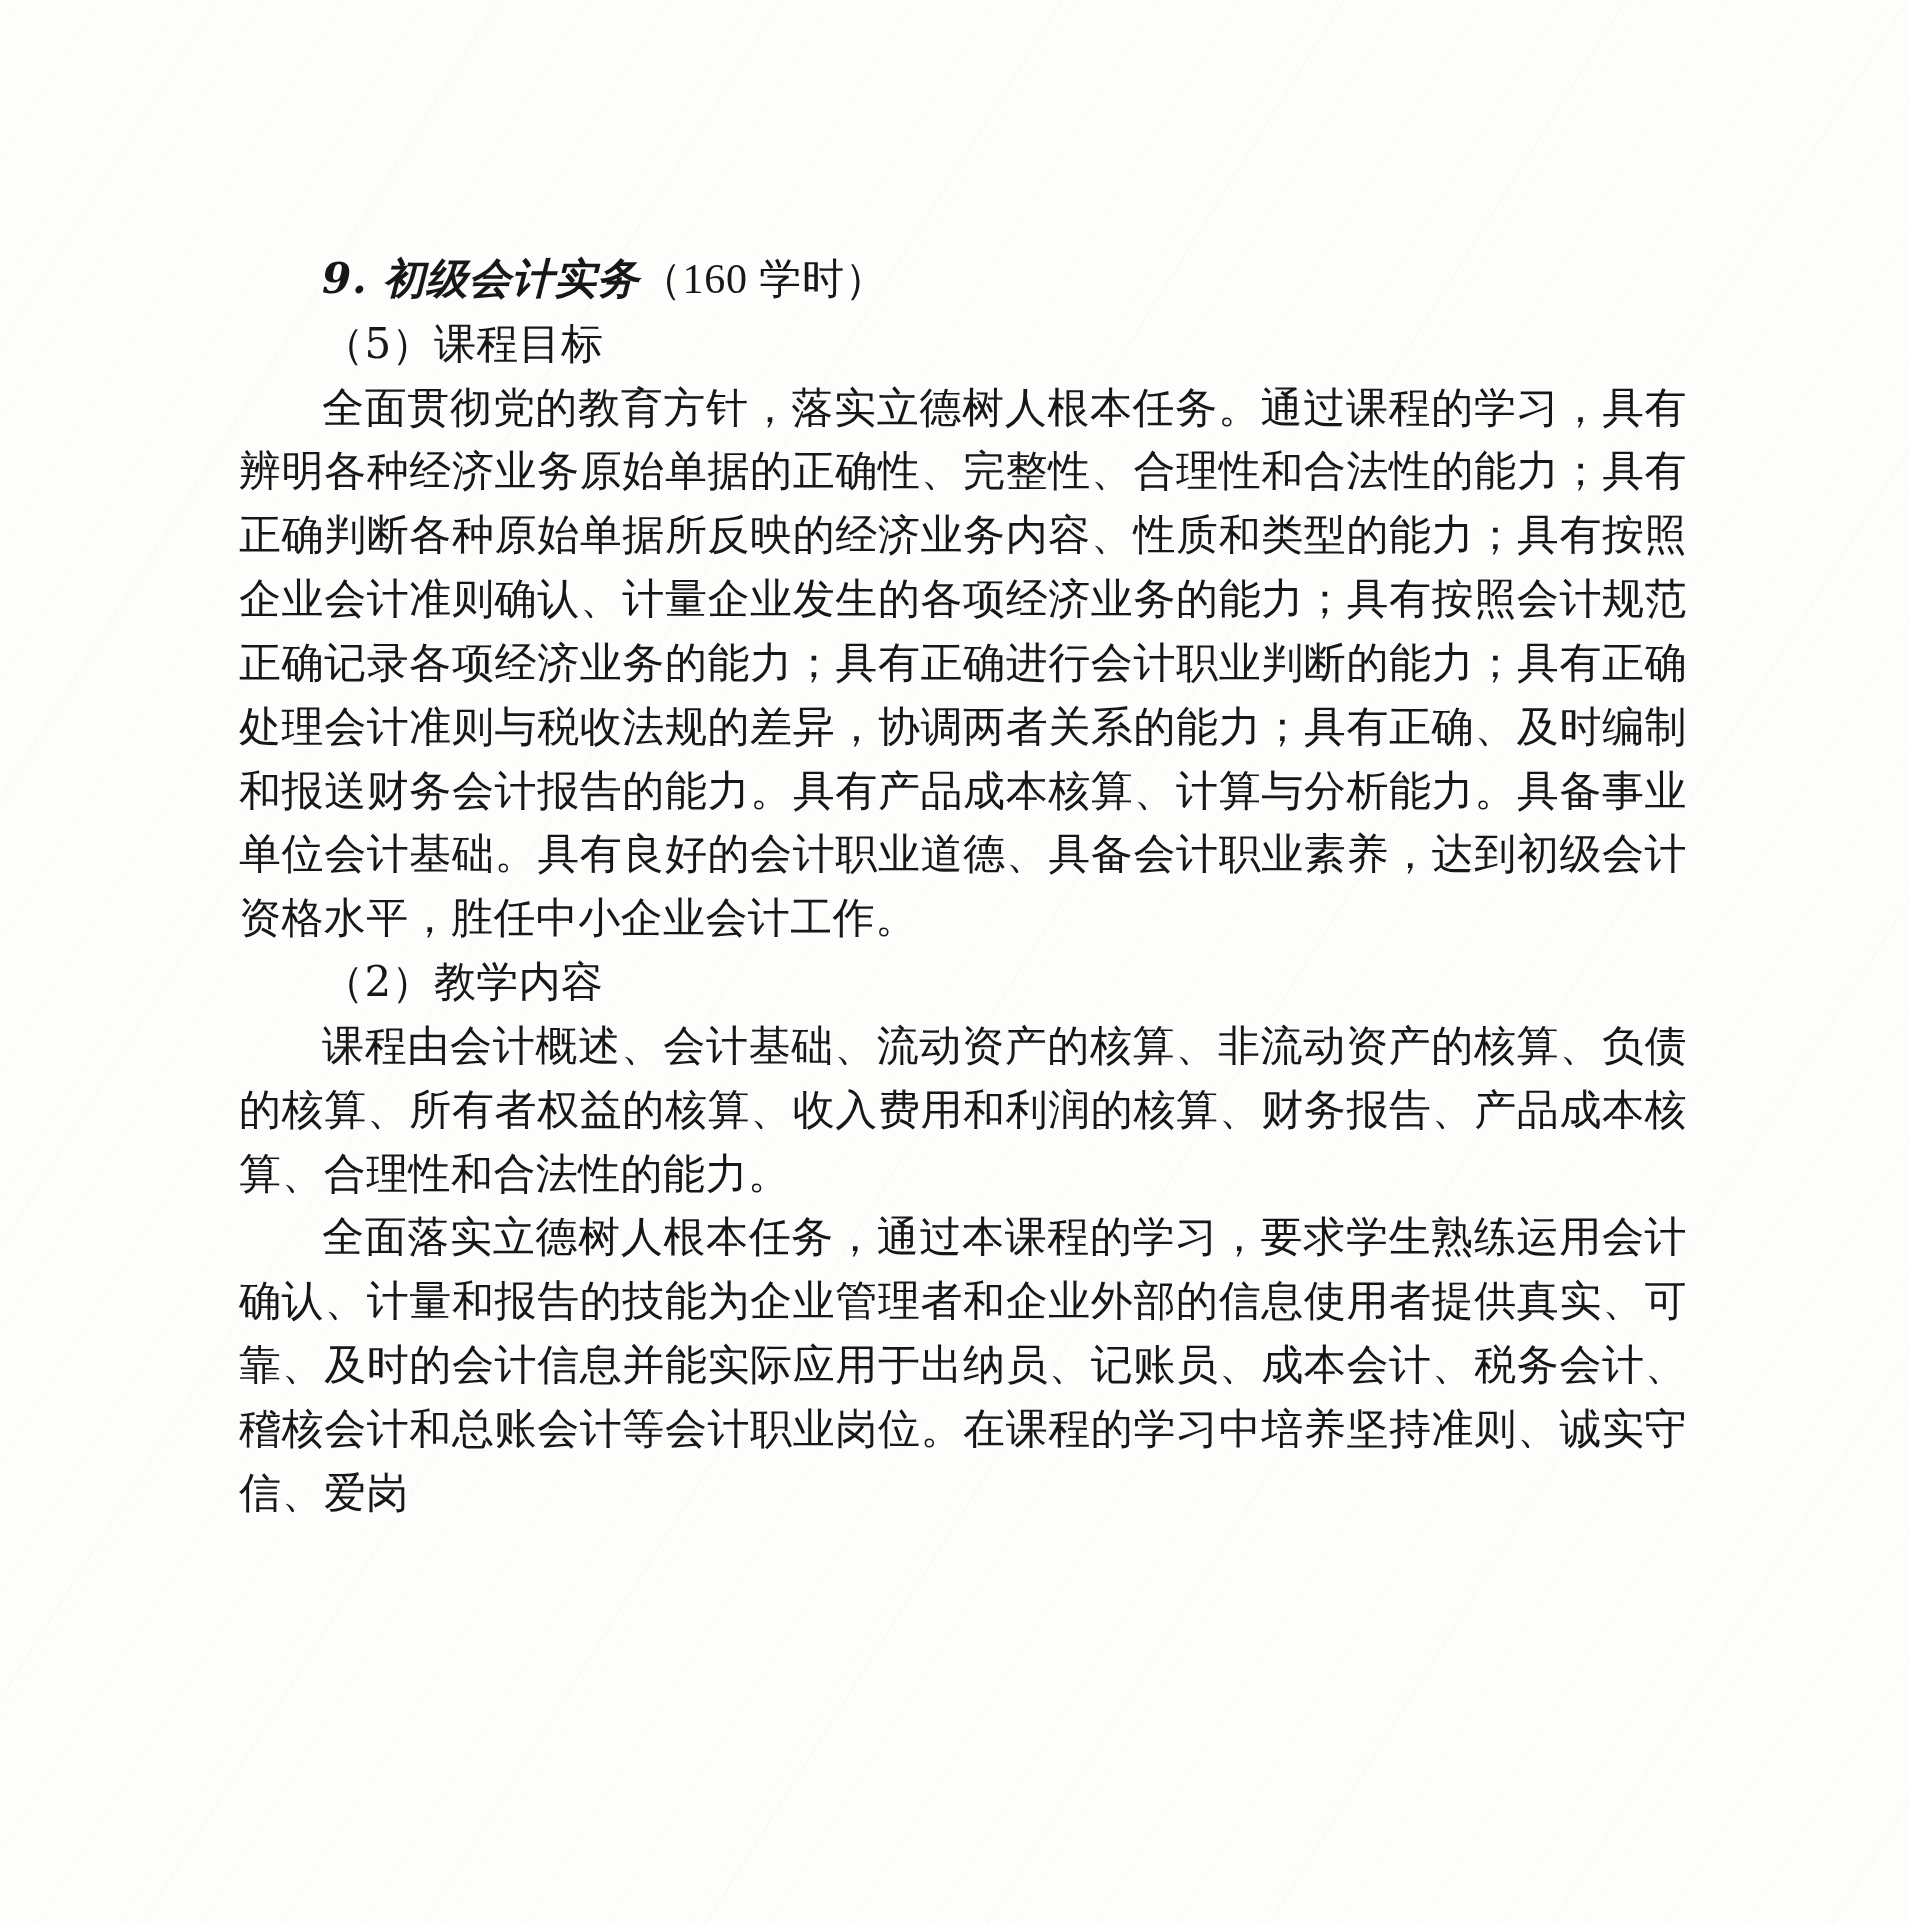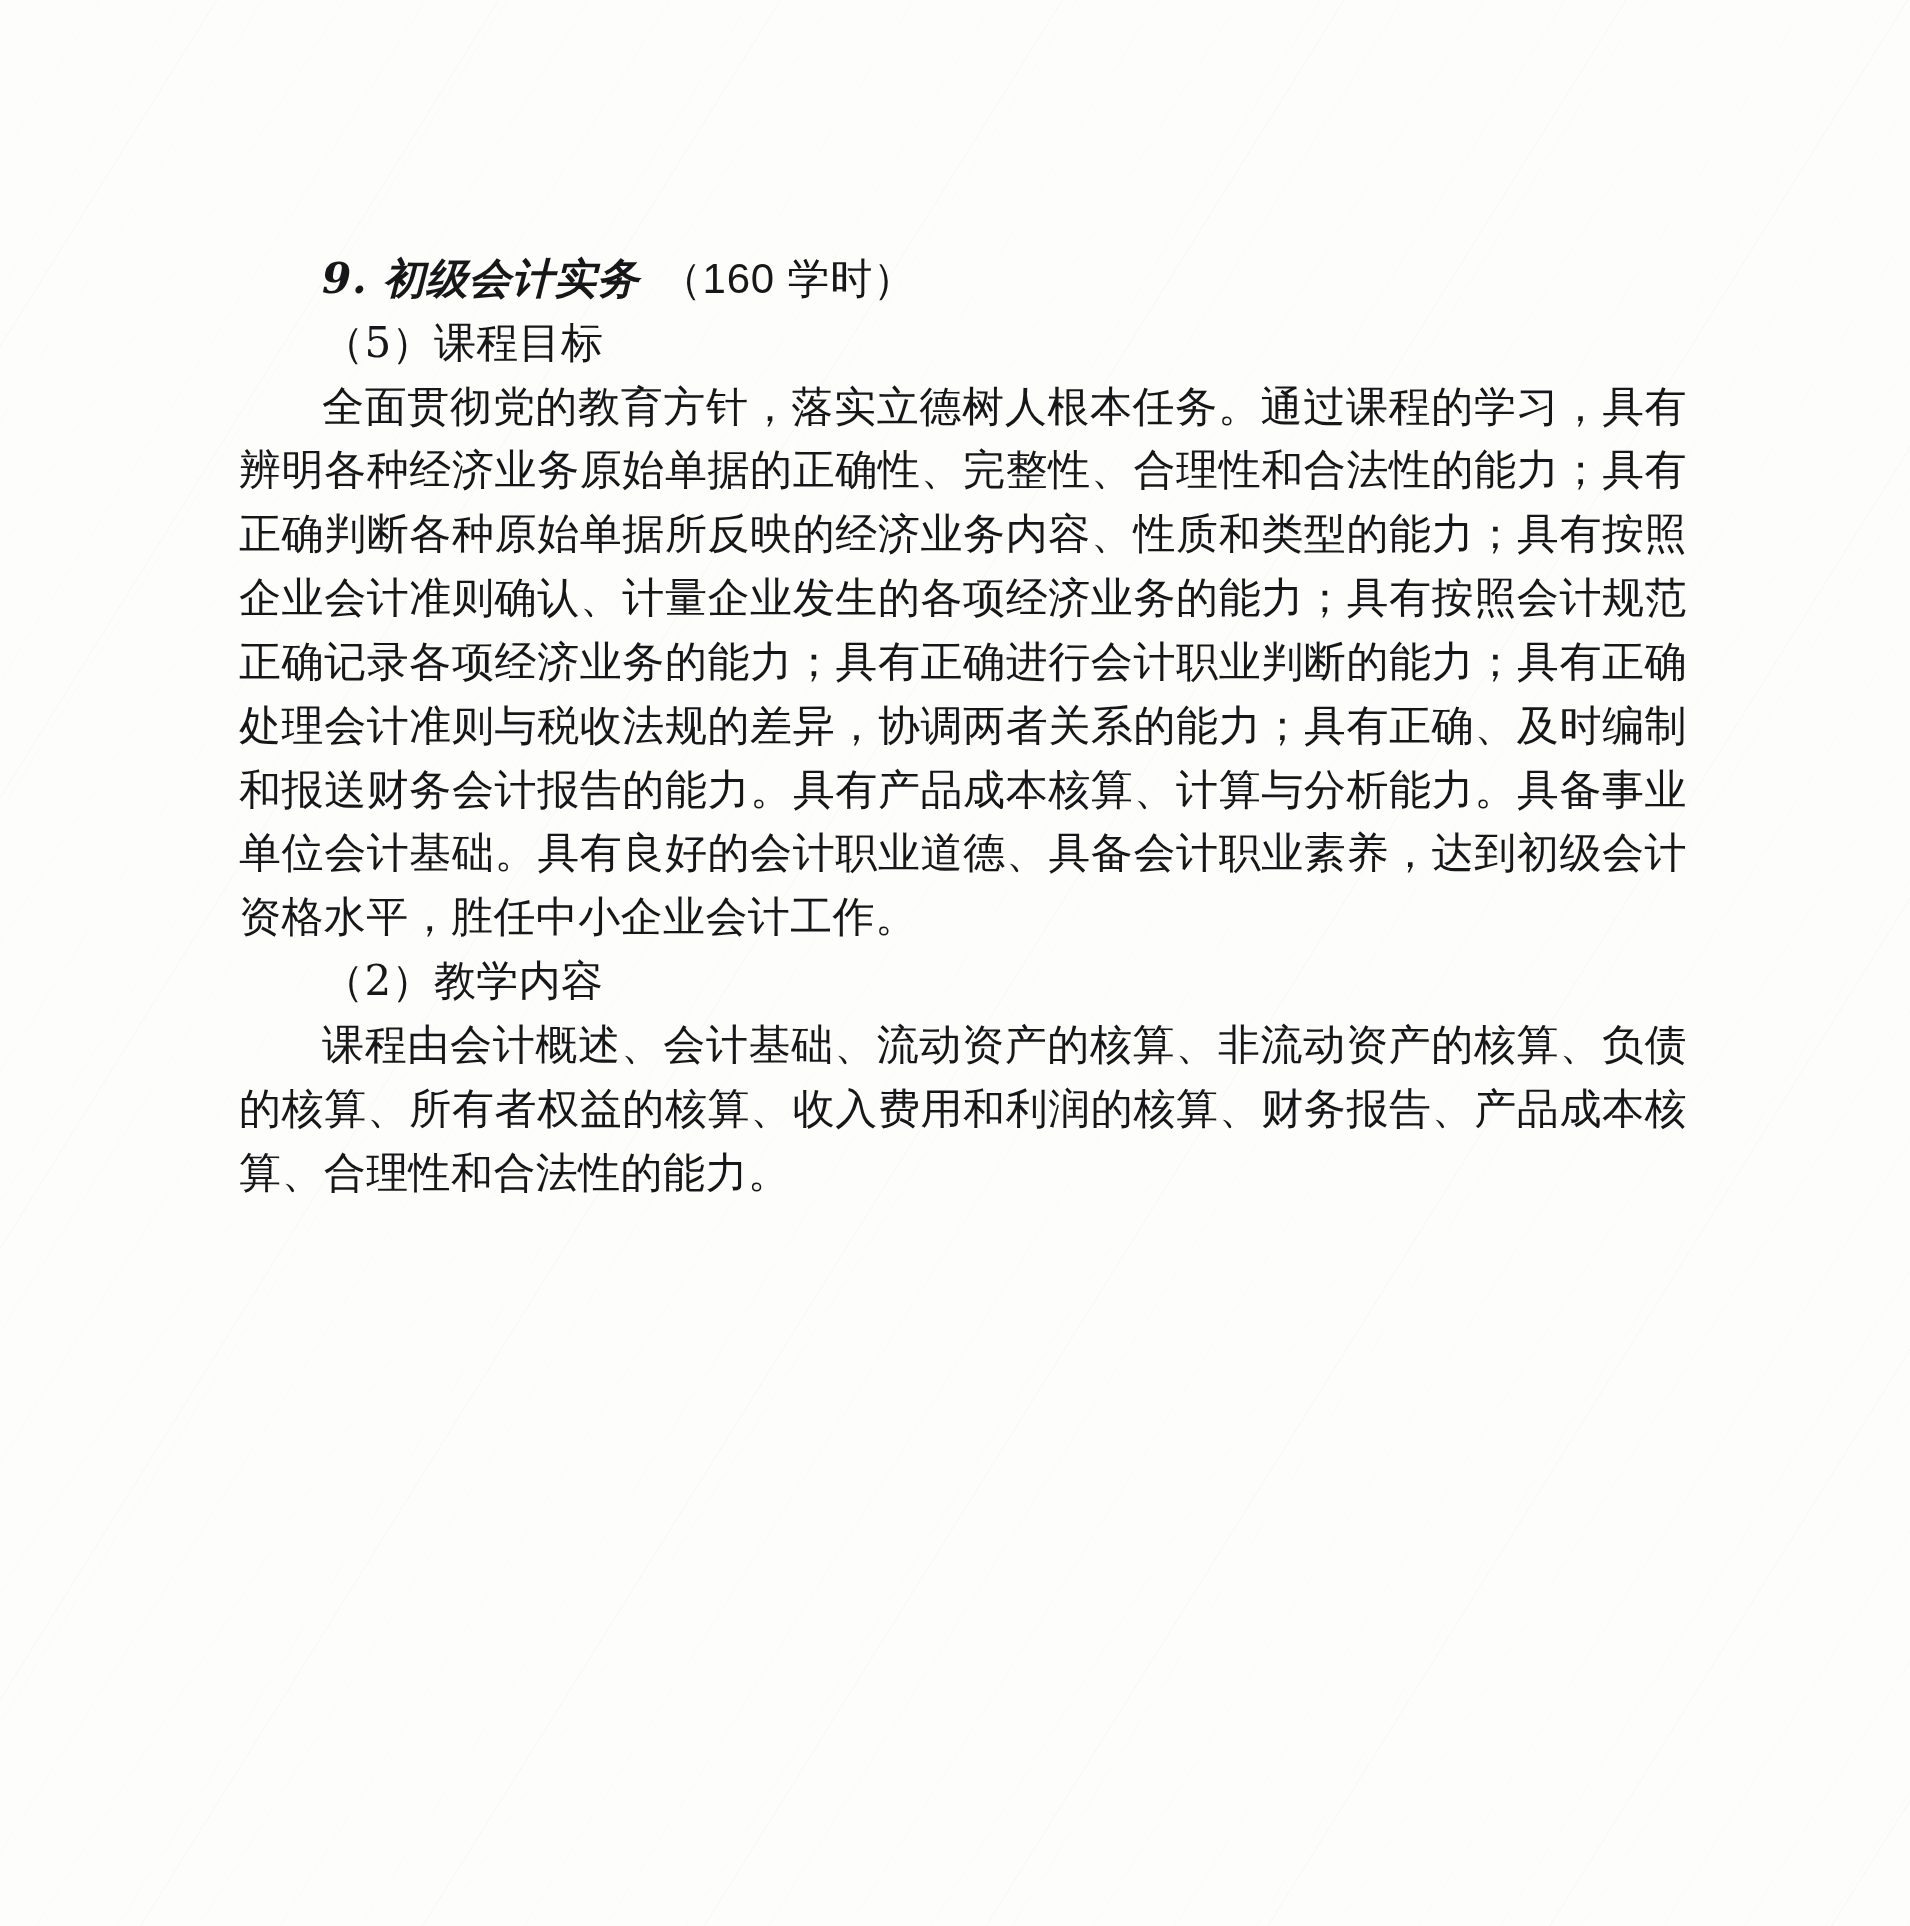--- a/index.html
+++ b/index.html
@@ -64,22 +64,21 @@
     font-weight: bold;
     font-style: italic;
     text-indent: 83px;
     font-size: 42px;
     line-height: 1.52;
     letter-spacing: 0.8px;
   }
   .heading .hours {
     font-weight: normal;
     font-style: normal;
-    font-family: Liberation Sans, sans-serif;
-    margin-left: 20px;
+    font-family: Liberation Serif, serif;
   }
   .sub-label {
     text-indent: 83px;
   }
 </style>
 </head>
 <body>
 
 <div class="page">
   <div class="paper-texture"></div>
@@ -93,17 +92,18 @@
 
     <p class="sub-label">（5）课程目标</p>
 
     <p class="body-para">全面贯彻党的教育方针，落实立德树人根本任务。通过课程的学习，具有辨明各种经济业务原始单据的正确性、完整性、合理性和合法性的能力；具有正确判断各种原始单据所反映的经济业务内容、性质和类型的能力；具有按照企业会计准则确认、计量企业发生的各项经济业务的能力；具有按照会计规范正确记录各项经济业务的能力；具有正确进行会计职业判断的能力；具有正确处理会计准则与税收法规的差异，协调两者关系的能力；具有正确、及时编制和报送财务会计报告的能力。具有产品成本核算、计算与分析能力。具备事业单位会计基础。具有良好的会计职业道德、具备会计职业素养，达到初级会计资格水平，胜任中小企业会计工作。</p>
 
     <p class="sub-label">（2）教学内容</p>
 
     <p class="body-para">课程由会计概述、会计基础、流动资产的核算、非流动资产的核算、负债的核算、所有者权益的核算、收入费用和利润的核算、财务报告、产品成本核算、合理性和合法性的能力。</p>
 
 
+    <p class="body-para">全面落实立德树人根本任务，通过本课程的学习，要求学生熟练运用会计确认、计量和报告的技能为企业管理者和企业外部的信息使用者提供真实、可靠、及时的会计信息并能实际应用于出纳员、记账员、成本会计、税务会计、稽核会计和总账会计等会计职业岗位。在课程的学习中培养坚持准则、诚实守信、爱岗</p>
 
   </div>
 
 </div>
 
 
 </body></html>

